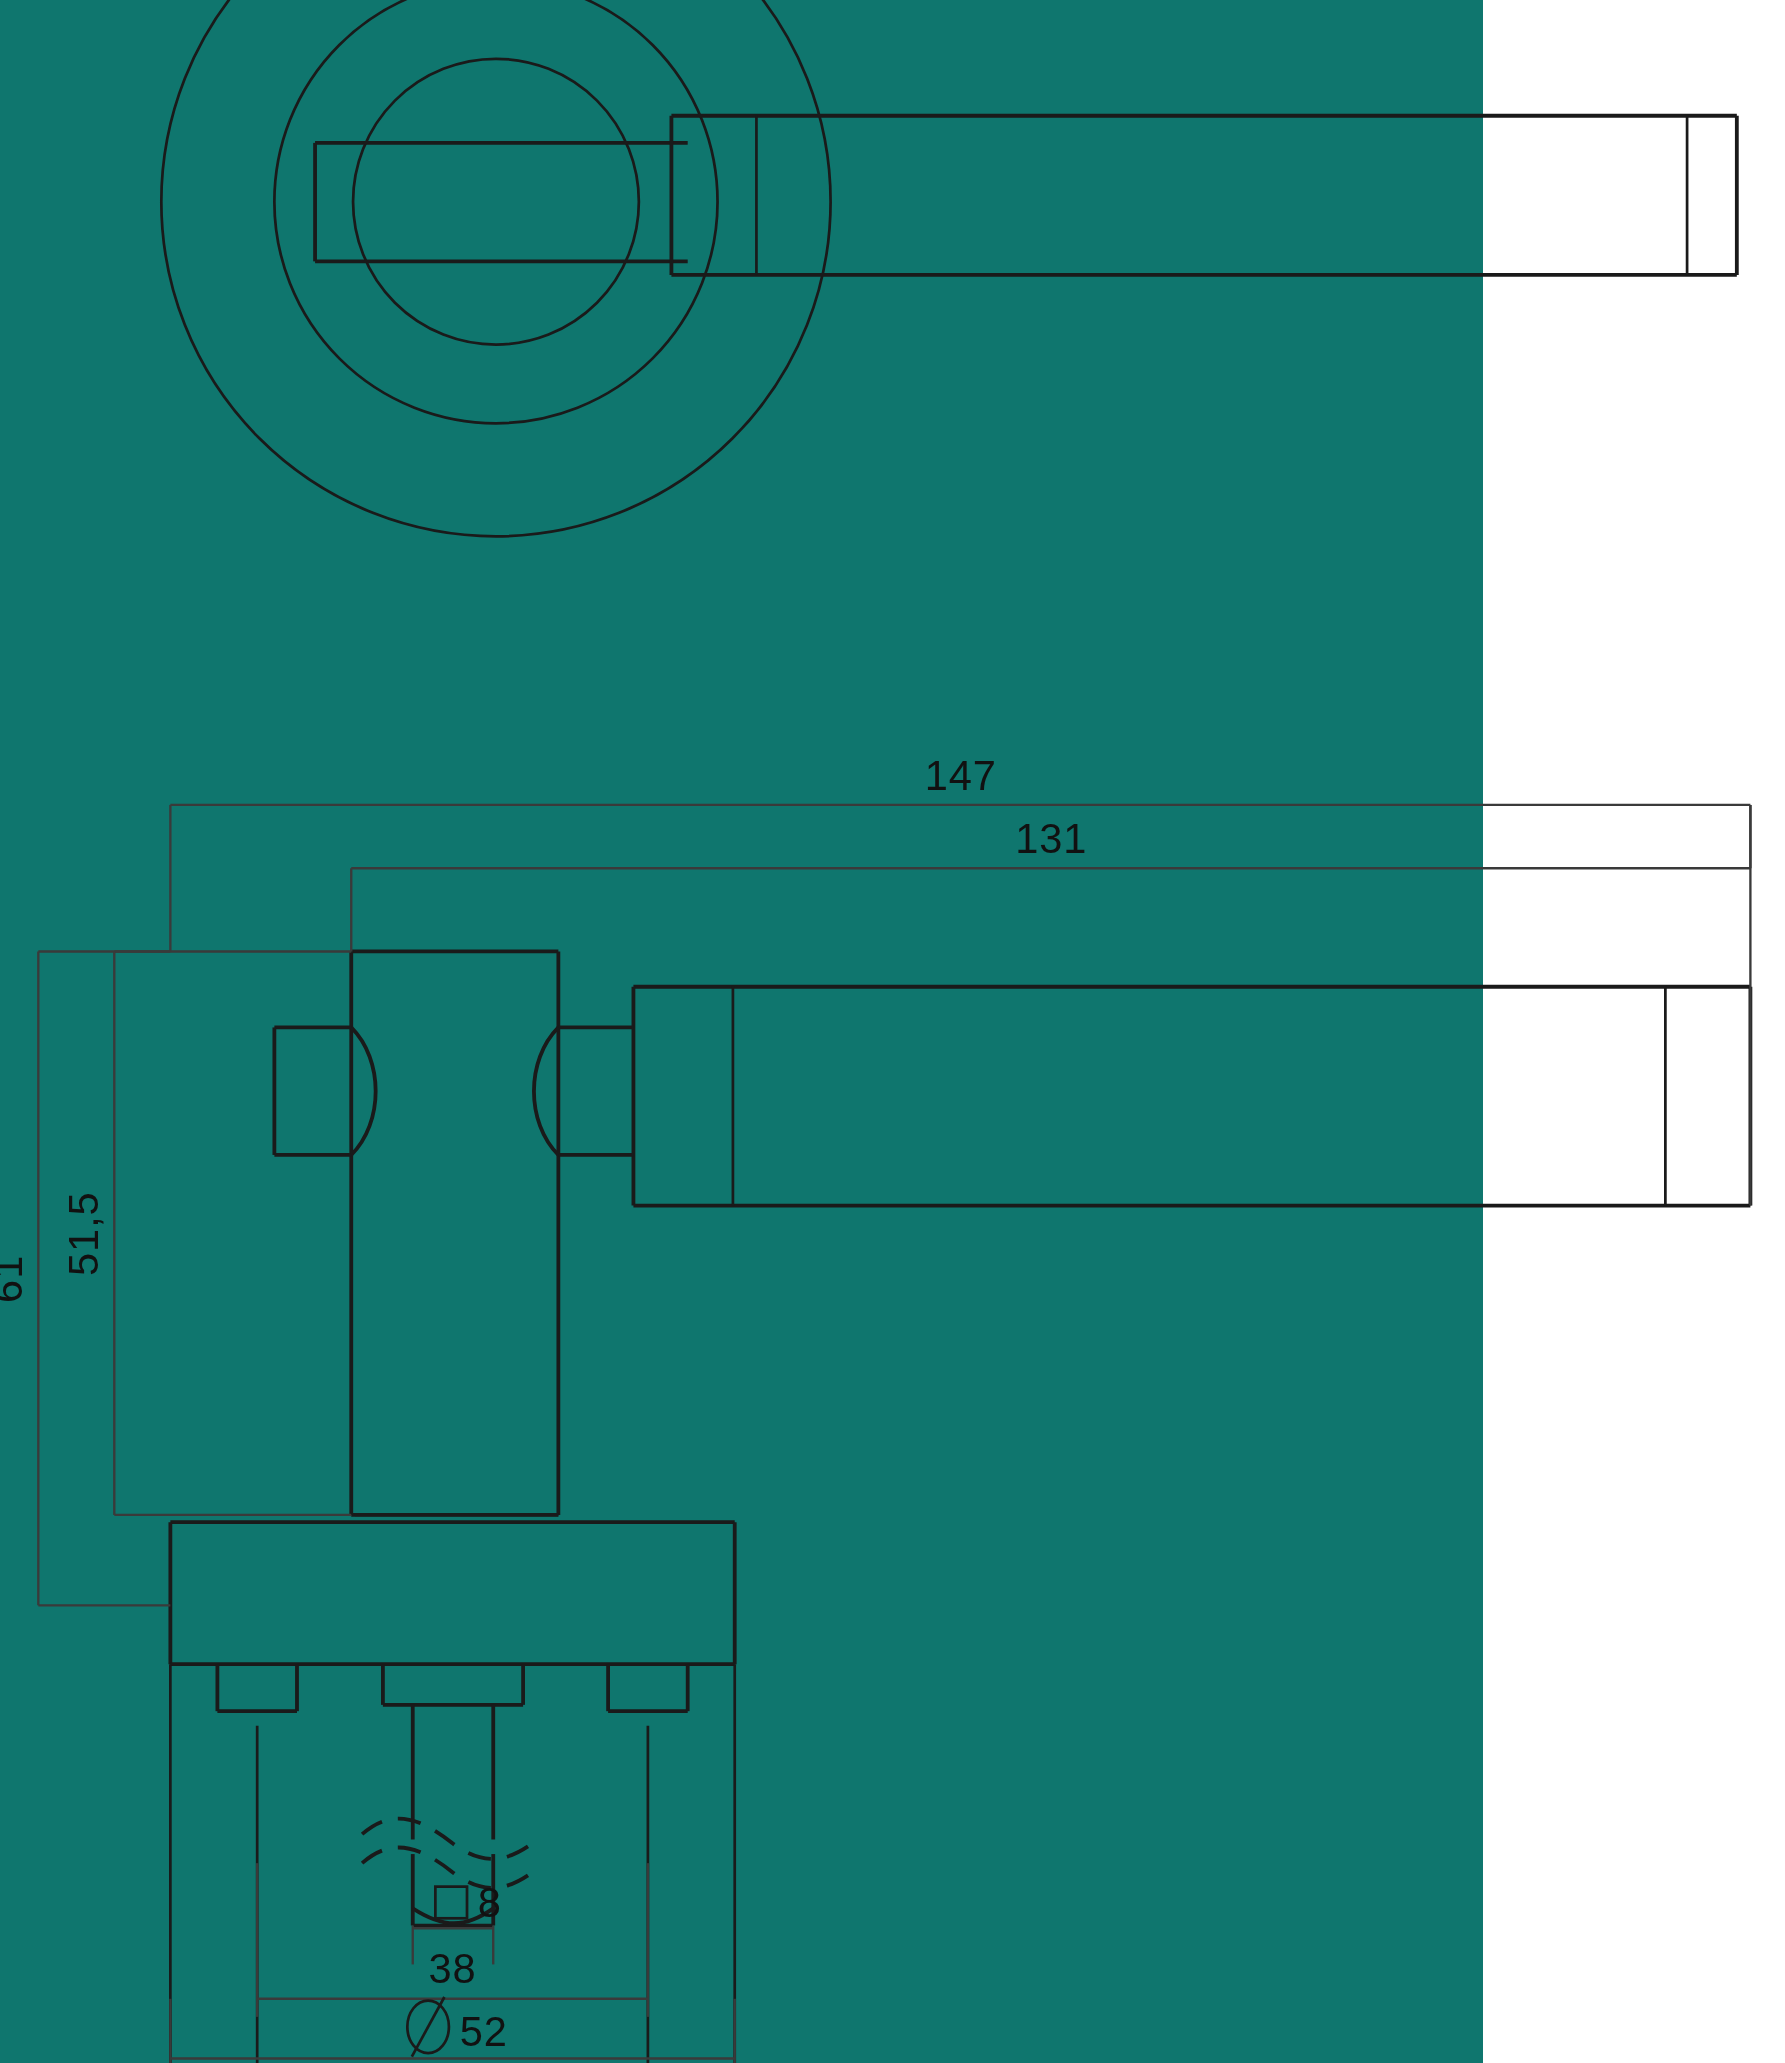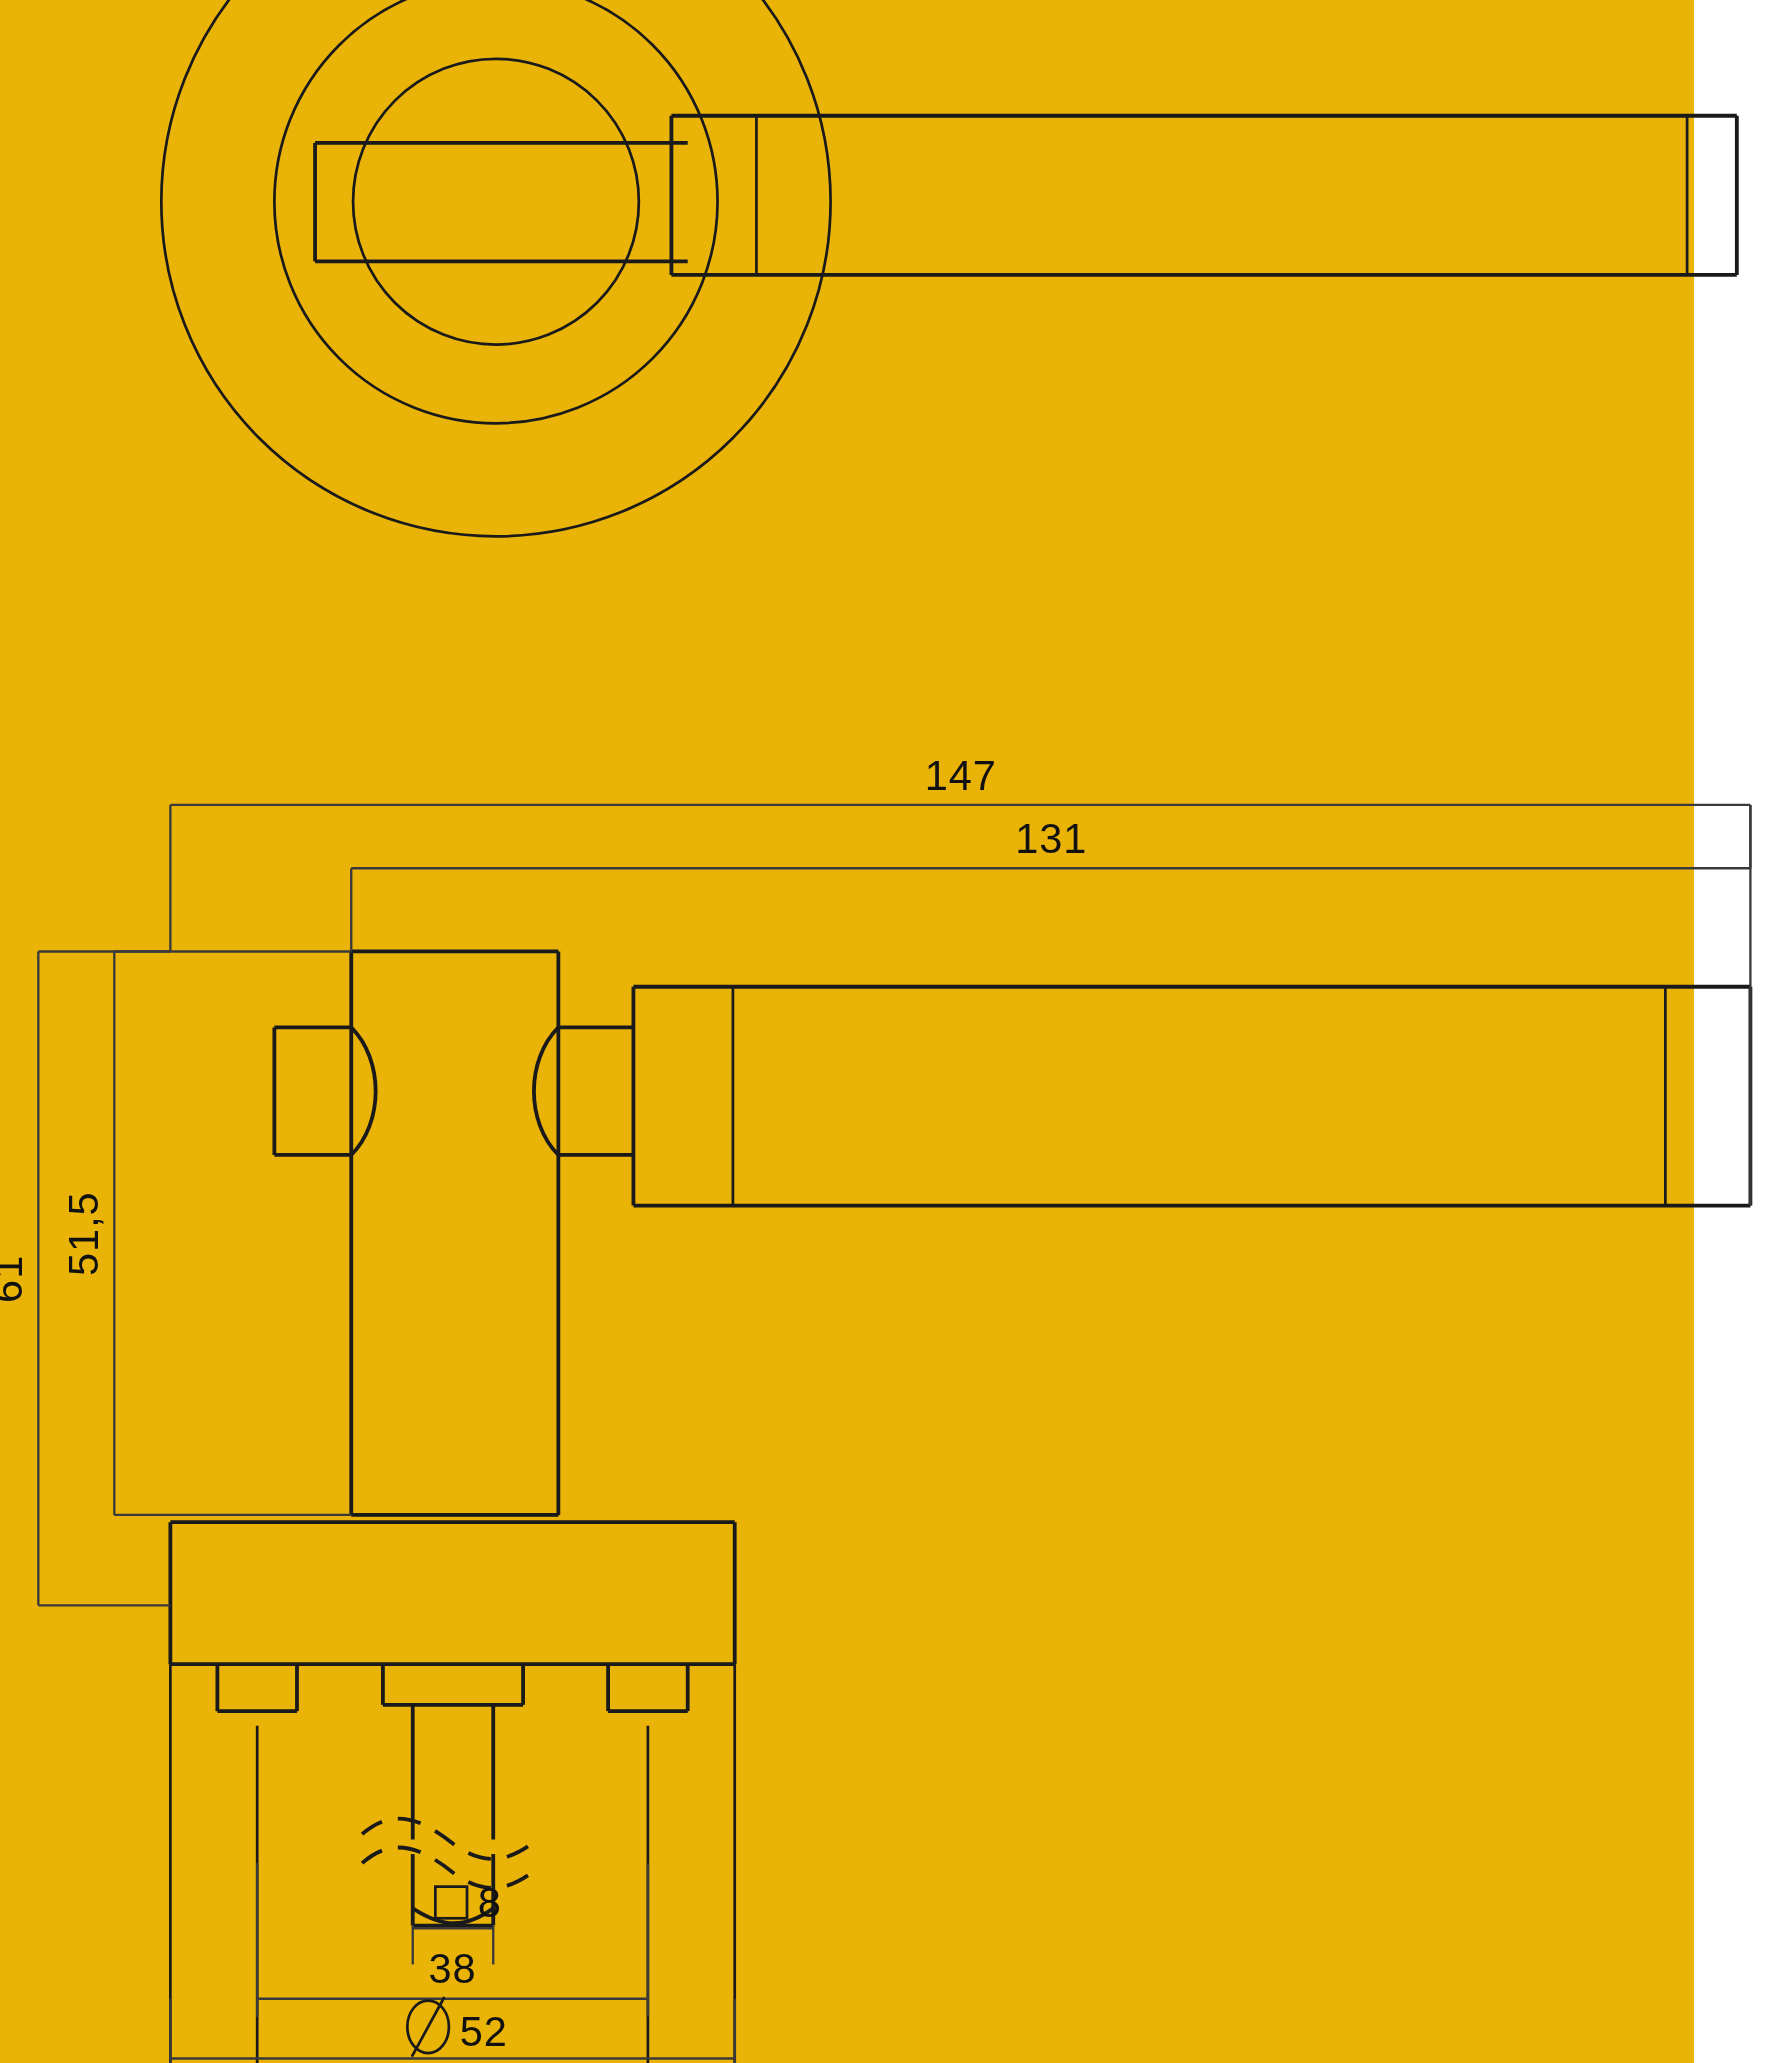--- a/index.html
+++ b/index.html
@@ -1,17 +1,17 @@
 <!DOCTYPE html>
 <html style="font-size:14.5px"><head>
 <meta charset="utf-8">
 <style>
   html,body{margin:0;padding:0;background:#ffffff;}
   body{width:1786px;height:2063px;font-family:"Liberation Sans",sans-serif;overflow:hidden;}
-  #sheet{position:relative;width:1694px;height:2063px;background:#eab308;}
+  #sheet{position:relative;width:1483px;height:2063px;background:#0f766e;}
   svg{display:block;}
   .ln{fill:none;stroke:#1a1a1a;}
   .obj{stroke-width:4.2;}
   .obj-thin{stroke-width:3.0;}
   .dim{stroke-width:2.6;stroke:#3a3a3a;}
   .dimext{stroke-width:2.6;stroke:#3a3a3a;}
   .brk{stroke-width:4.2;stroke:#1a1a1a;stroke-dasharray:26 18;stroke-linecap:butt;}
   text{fill:#111111;font-family:"Liberation Sans",sans-serif;font-weight:400;}
   .dimtxt{font-size:46px;letter-spacing:1px;}
 </style>

